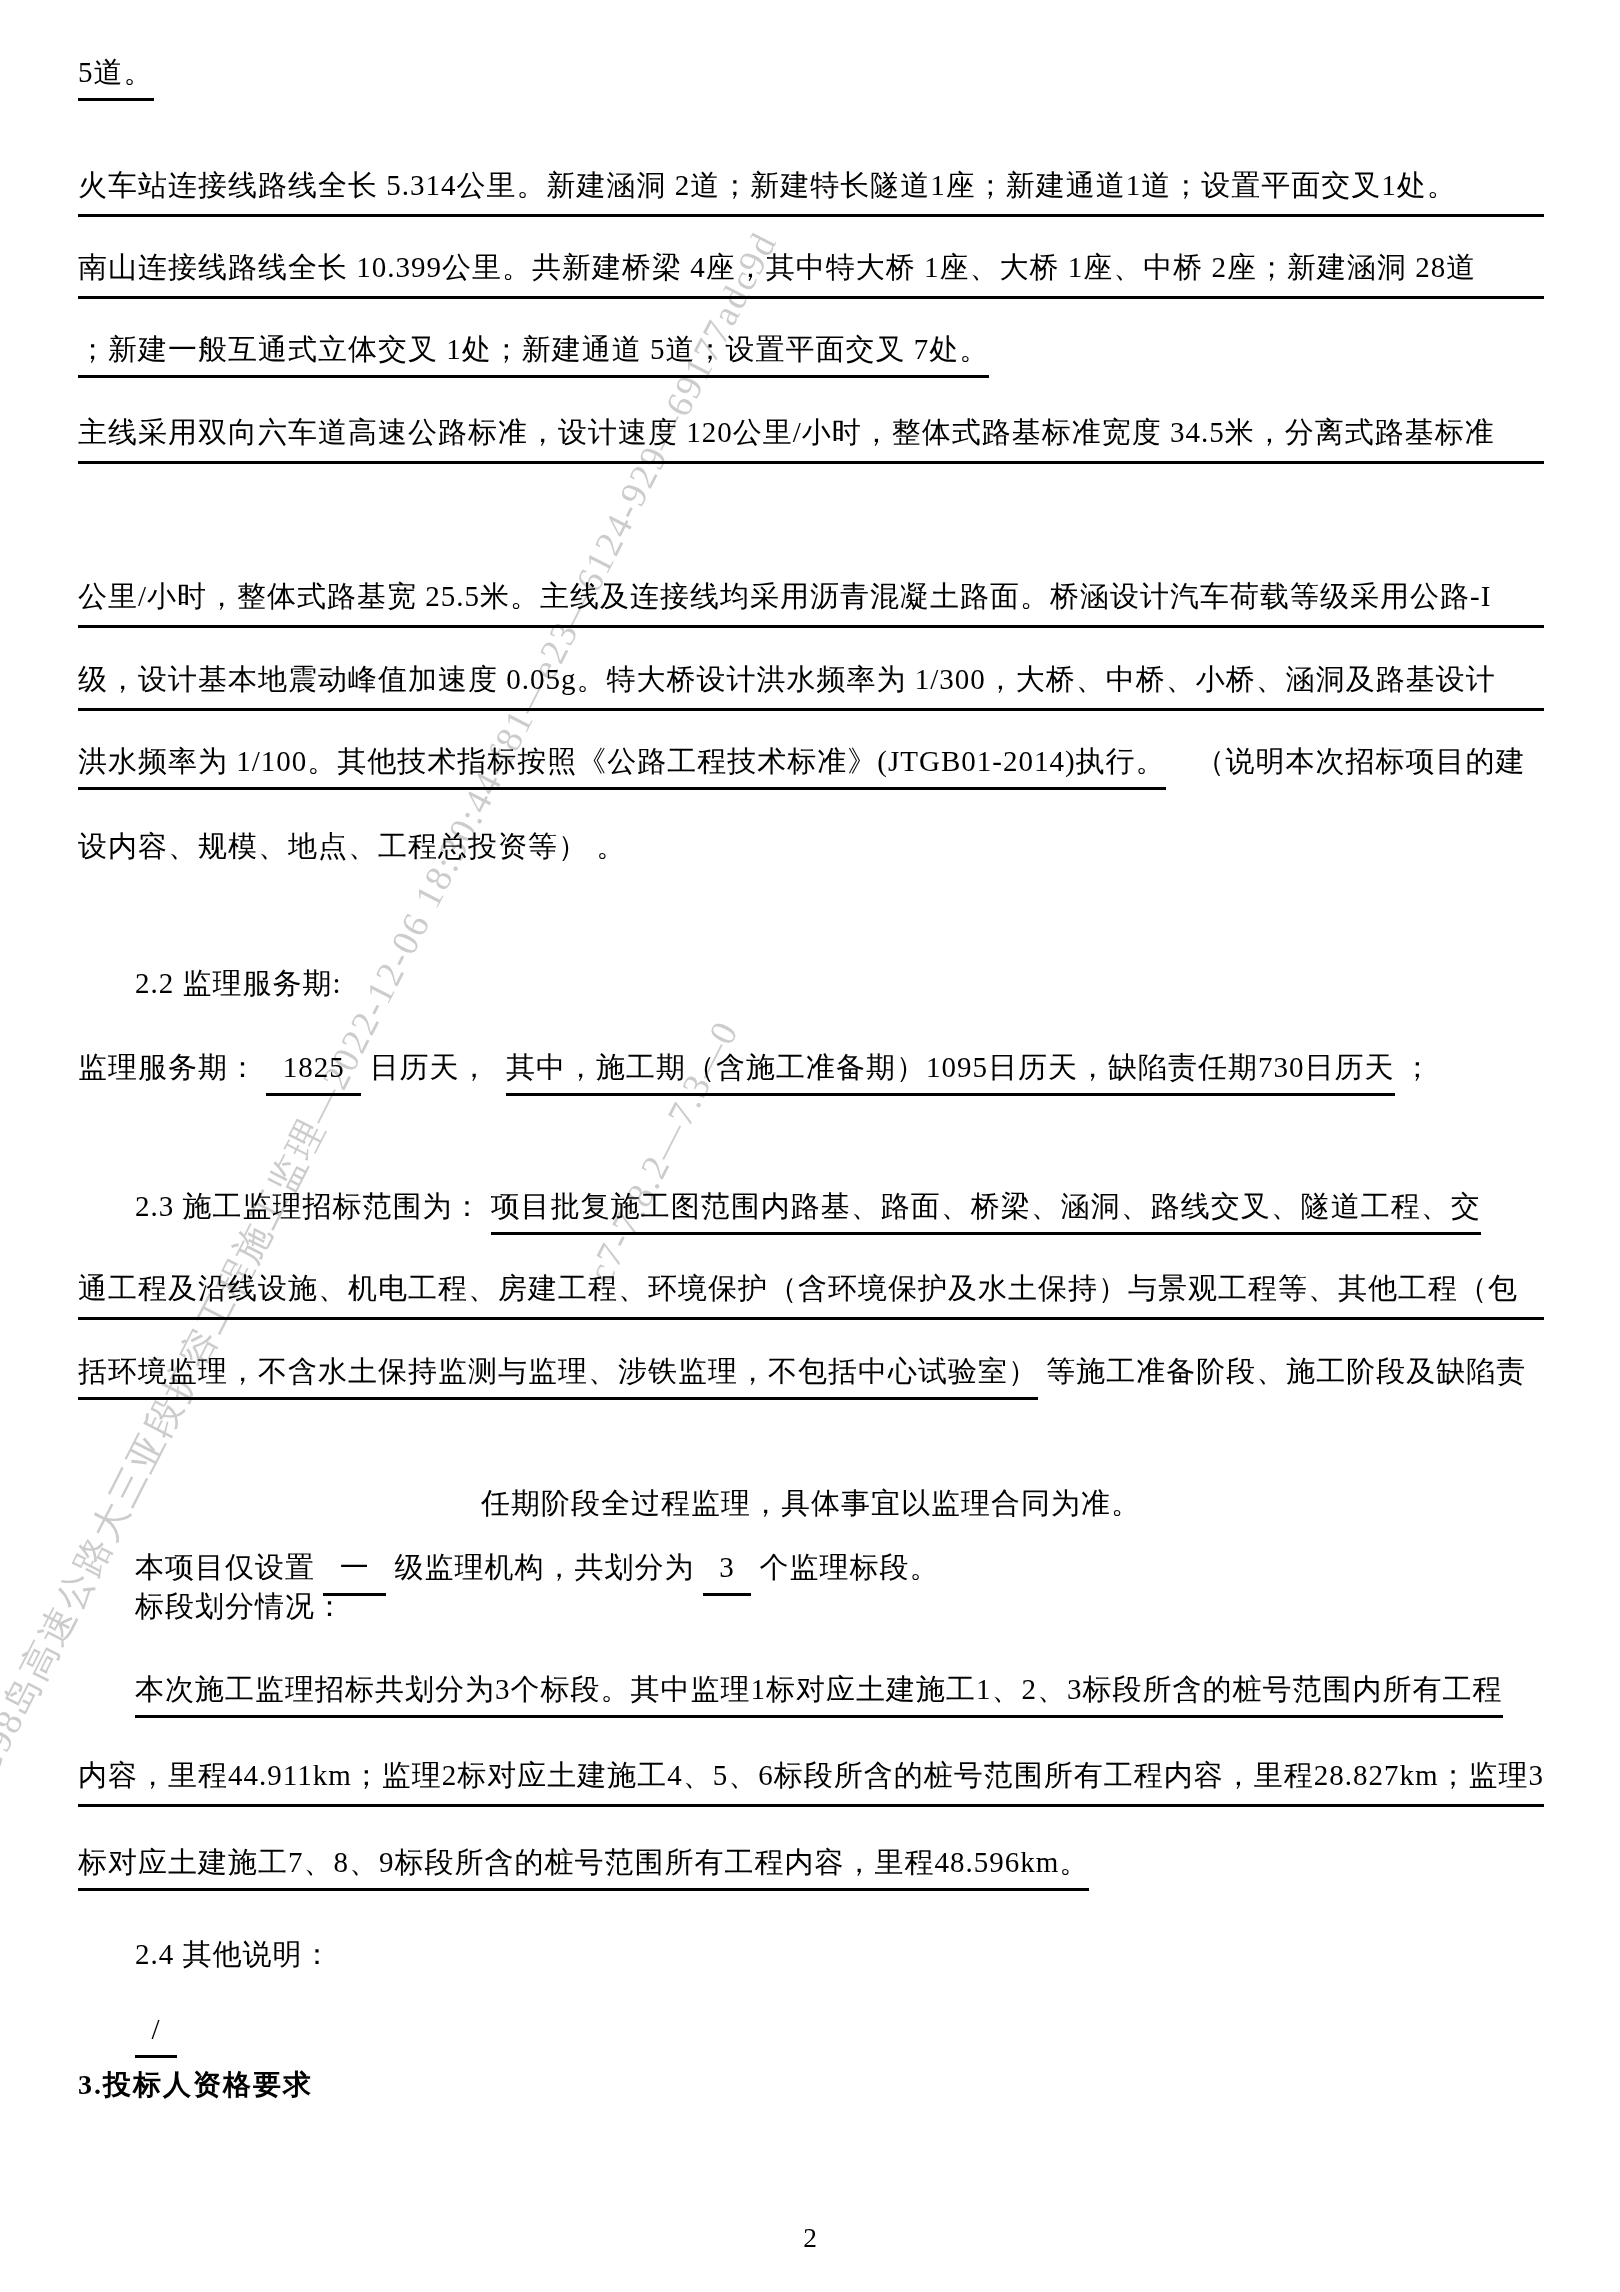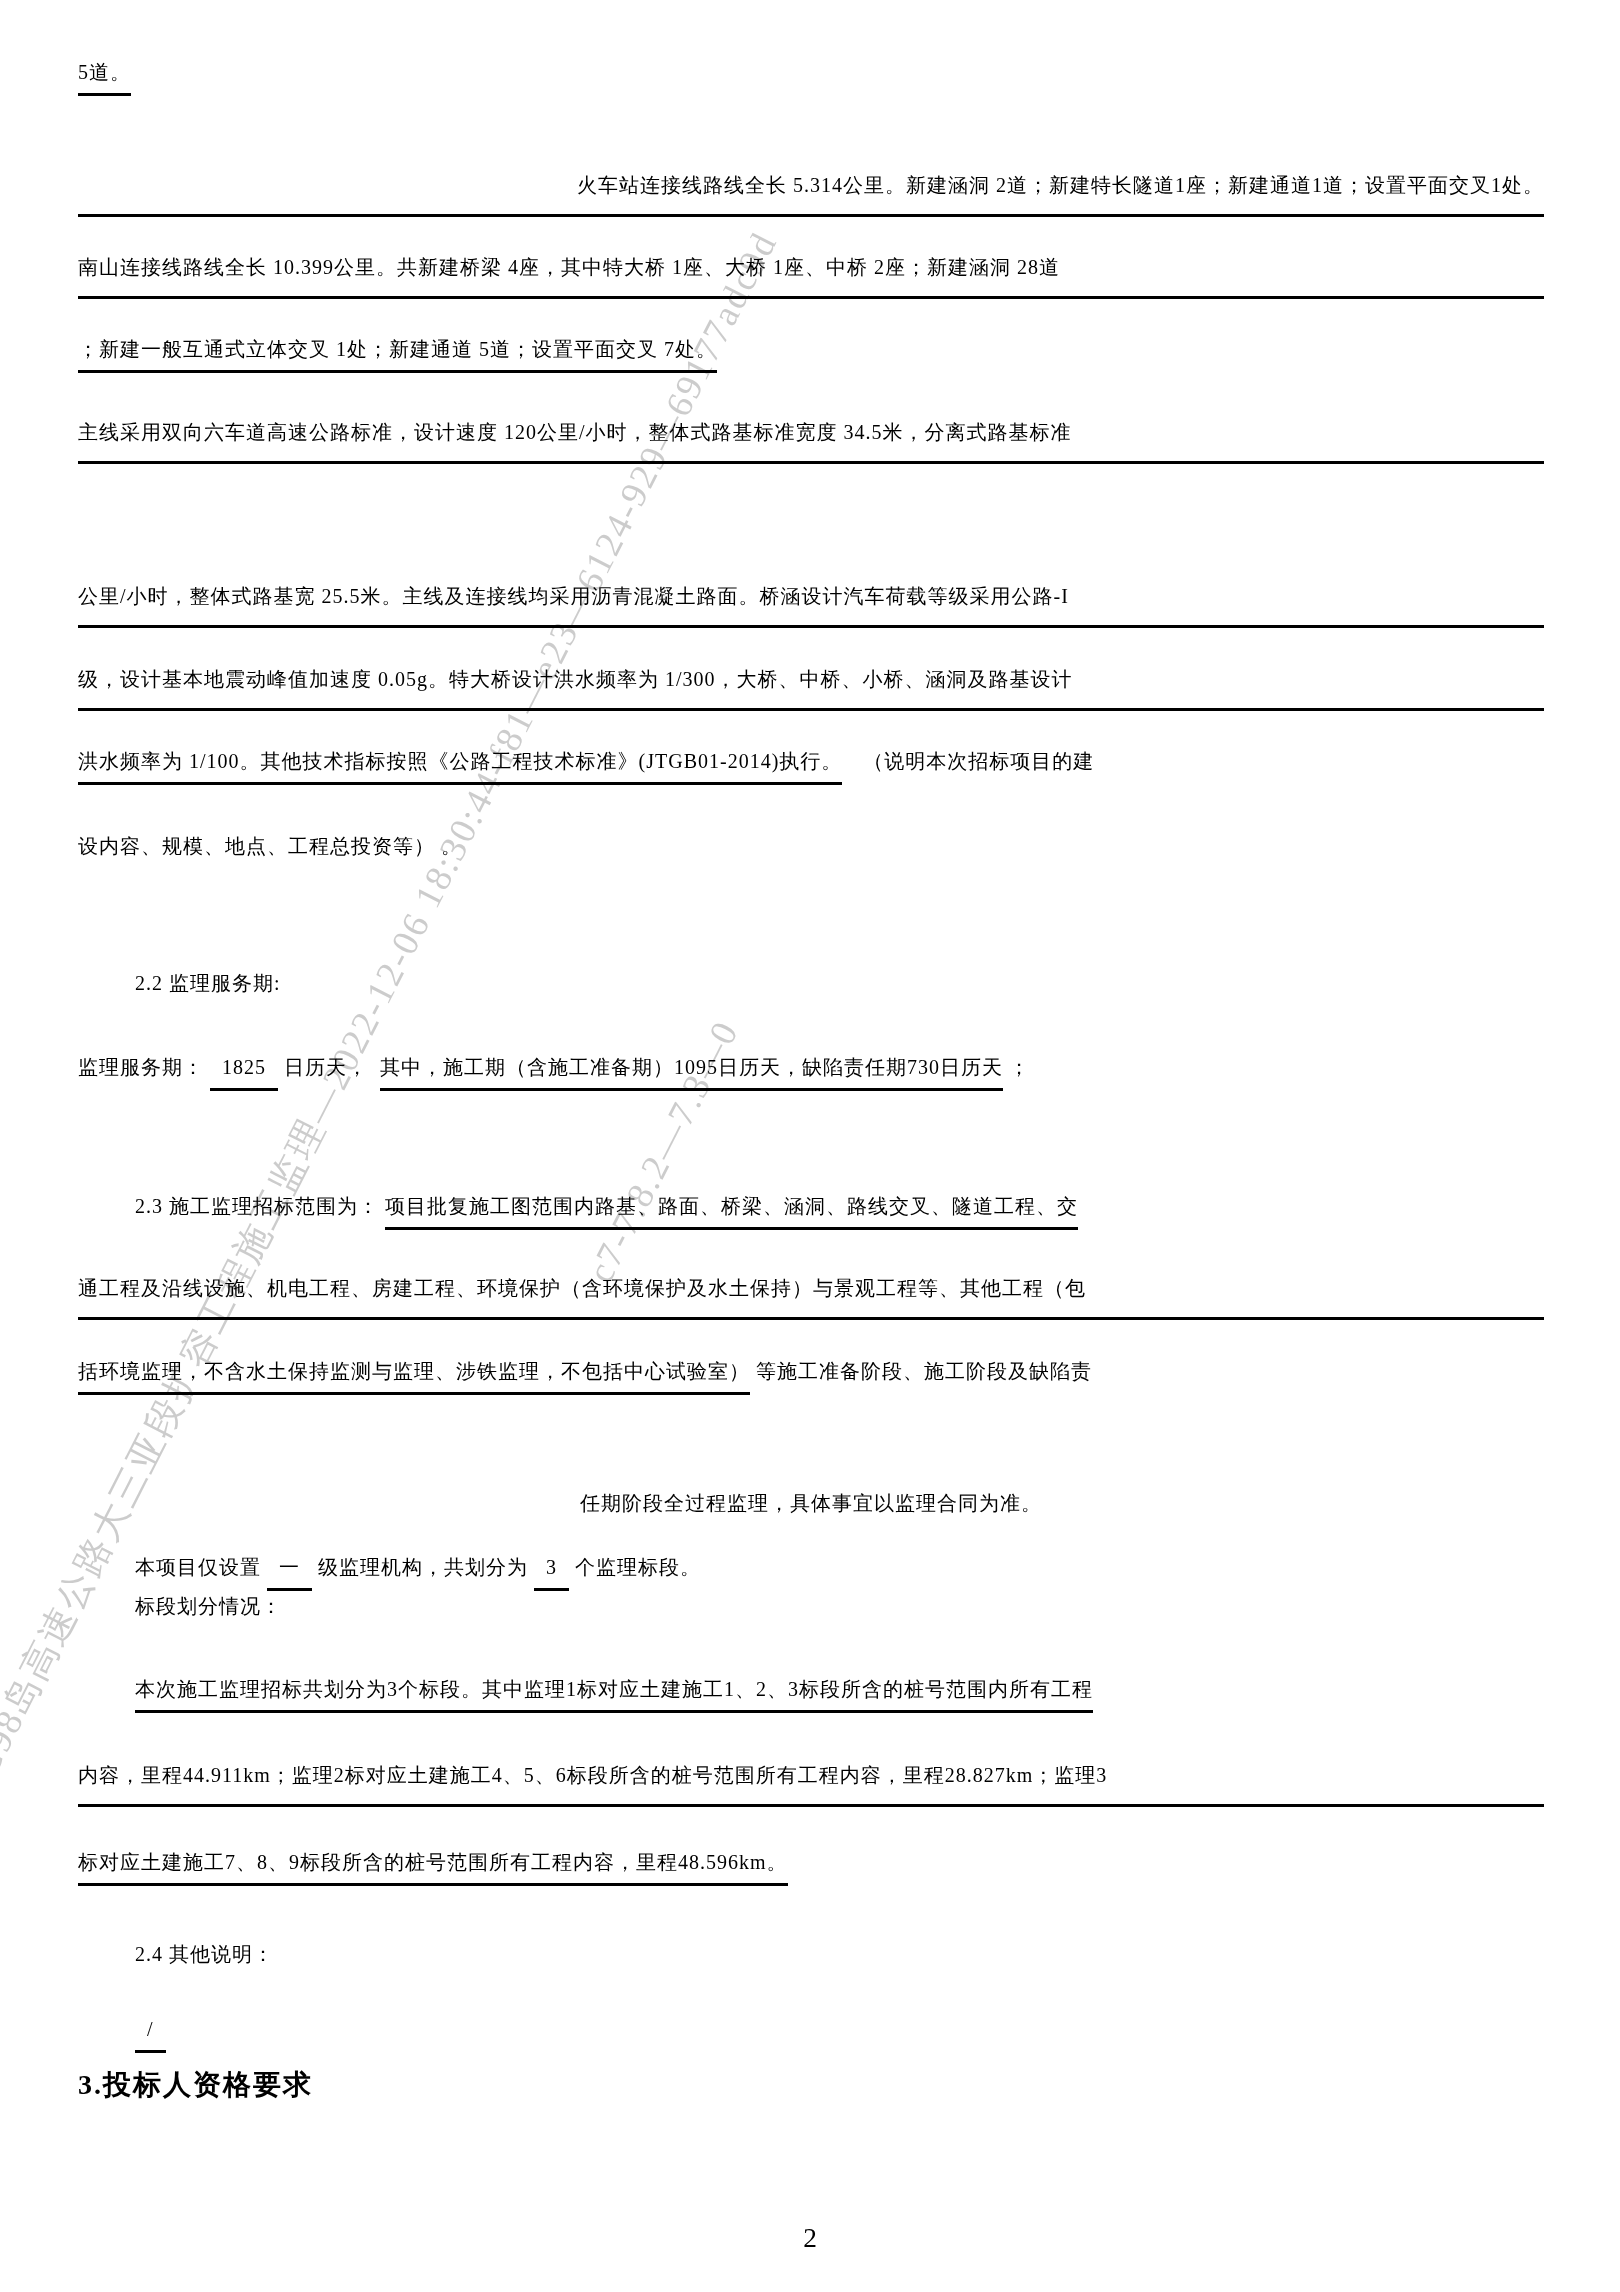--- a/index.html
+++ b/index.html
@@ -8,21 +8,21 @@
     width:1620px; height:2293px;
     background:#ffffff;
     font-family:"Liberation Serif","DejaVu Serif",serif;
     color:#000000;
     overflow:hidden;
   }
   .doc-body { position:absolute; inset:0; z-index:2; }
   .line {
     position:absolute;
     left:78px; right:76px;
-    font-size:20px;
+    font-size:29px;
     letter-spacing:1px;
     white-space:pre;
     line-height:37px;
   }
   .line.indent { padding-left:57px; }
   .line.full { display:flex; }
   .line.full .u { flex:1 1 auto; }
   .u {
     border-bottom:3.9px solid #000;
     padding-bottom:9.8px;
@@ -60,21 +60,21 @@
 
 <div class="doc">
 
   <div class="watermark">
     <div>G98岛高速公路大三亚段扩容工程施工监理—2022-12-06 18:30:44-f81—e23—6124-929—69177adc9d</div>
     <div>c7-7.8.2—7.3—0</div>
   </div>
 
   <div class="doc-body">
       <div class="line" style="top: 54px;"><span class="u">5道。</span></div>
-      <div class="line full" style="top: 167px; text-align: right;"><span class="u">火车站连接线路线全长 5.314公里。新建涵洞 2道；新建特长隧道1座；新建通道1道；设置平面交叉1处。</span></div>
+      <div class="line full" style="top: 167px;"><span class="u">火车站连接线路线全长 5.314公里。新建涵洞 2道；新建特长隧道1座；新建通道1道；设置平面交叉1处。</span></div>
       <div class="line full" style="top: 249px;"><span class="u">南山连接线路线全长 10.399公里。共新建桥梁 4座，其中特大桥 1座、大桥 1座、中桥 2座；新建涵洞 28道</span></div>
       <div class="line" style="top: 331px;"><span class="u">；新建一般互通式立体交叉 1处；新建通道 5道；设置平面交叉 7处。</span></div>
       <div class="line full" style="top: 414px;"><span class="u">主线采用双向六车道高速公路标准，设计速度 120公里/小时，整体式路基标准宽度 34.5米，分离式路基标准</span></div>
       <div class="line full" style="top: 578px;"><span class="u">公里/小时，整体式路基宽 25.5米。主线及连接线均采用沥青混凝土路面。桥涵设计汽车荷载等级采用公路-I</span></div>
       <div class="line full" style="top: 661px;"><span class="u">级，设计基本地震动峰值加速度 0.05g。特大桥设计洪水频率为 1/300，大桥、中桥、小桥、涵洞及路基设计</span></div>
       <div class="line" style="top: 743px;"><span class="u">洪水频率为 1/100。其他技术指标按照《公路工程技术标准》(JTGB01-2014)执行。</span><span class="plain">　（说明本次招标项目的建</span></div>
       <div class="line" style="top: 828px;"><span class="plain">设内容、规模、地点、工程总投资等） 。</span></div>
       <div class="line indent" style="top: 965px;"><span class="plain">2.2 监理服务期:</span></div>
       <div class="line" style="top: 1049px;"><span class="plain">监理服务期： </span><span class="u">  1825  </span><span class="plain"> 日历天，  </span><span class="u">其中，施工期（含施工准备期）1095日历天，缺陷责任期730日历天</span><span class="plain"> ；</span></div>
       <div class="line indent" style="top: 1188px;"><span class="plain">2.3 施工监理招标范围为： </span><span class="u">项目批复施工图范围内路基、路面、桥梁、涵洞、路线交叉、隧道工程、交</span></div>

